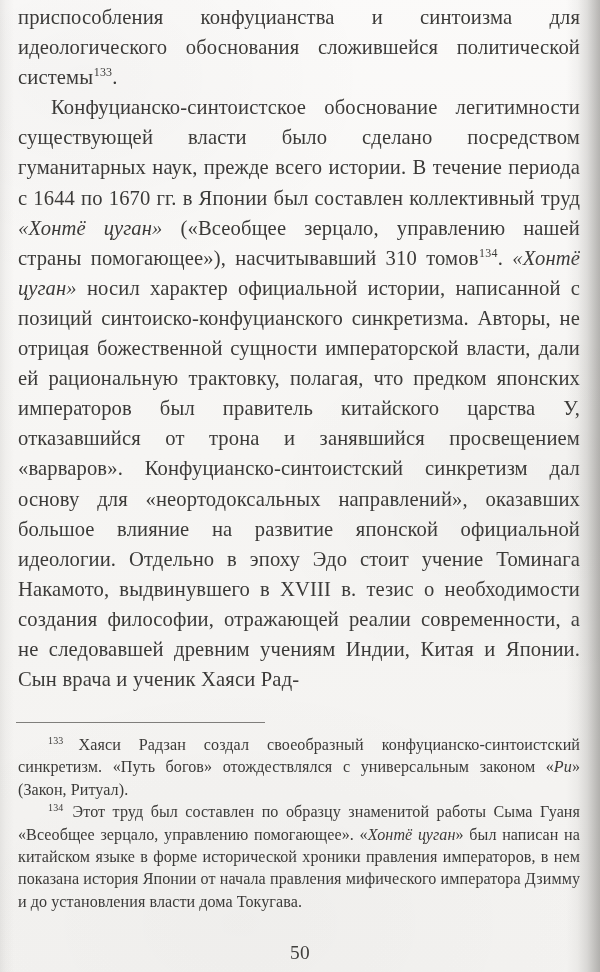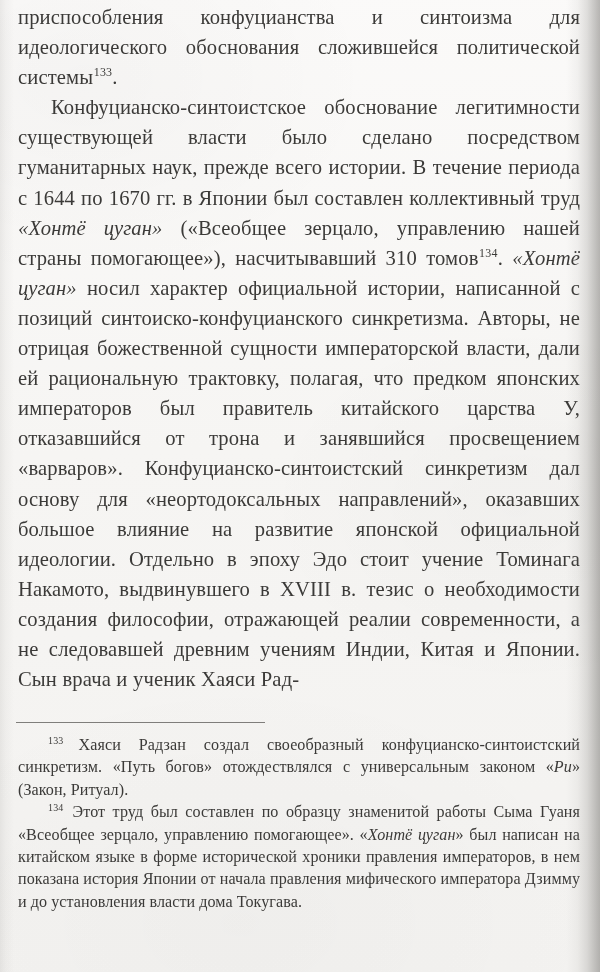--- a/index.html
+++ b/index.html
@@ -189,19 +189,20 @@
 
     </div>
 
     <div id="footnote-rule"></div>
 
     <div id="footnotes">
       <p class="footnote wide-gap" id="fn-0"><sup class="fn-num">133</sup><span class="gap-after-num"></span>Хаяси Радзан создал своеобразный конфуцианско-синтоистский синкретизм. «Путь богов» отождествлялся с универсальным законом «<i class="title-it">Ри</i>» (Закон, Ритуал).</p>
       <p class="footnote" id="fn-1"><sup class="fn-num">134</sup><span class="gap-after-num"></span>Этот труд был составлен по образцу знаменитой работы Сыма Гуаня «Всеобщее зерцало, управлению помогающее». «<i class="title-it">Хонтё цуган</i>» был написан на китайском языке в форме исторической хроники правления императоров, в нем показана история Японии от начала правления мифического императора Дзимму и до установления власти дома Токугава.</p>
     </div>
 
+    <div id="page-number">50</div>
 
   </div>
 
   <div id="left-edge-shadow"></div>
   <div id="right-edge-shadow"></div>
 
 </div>
 
 </body></html>

